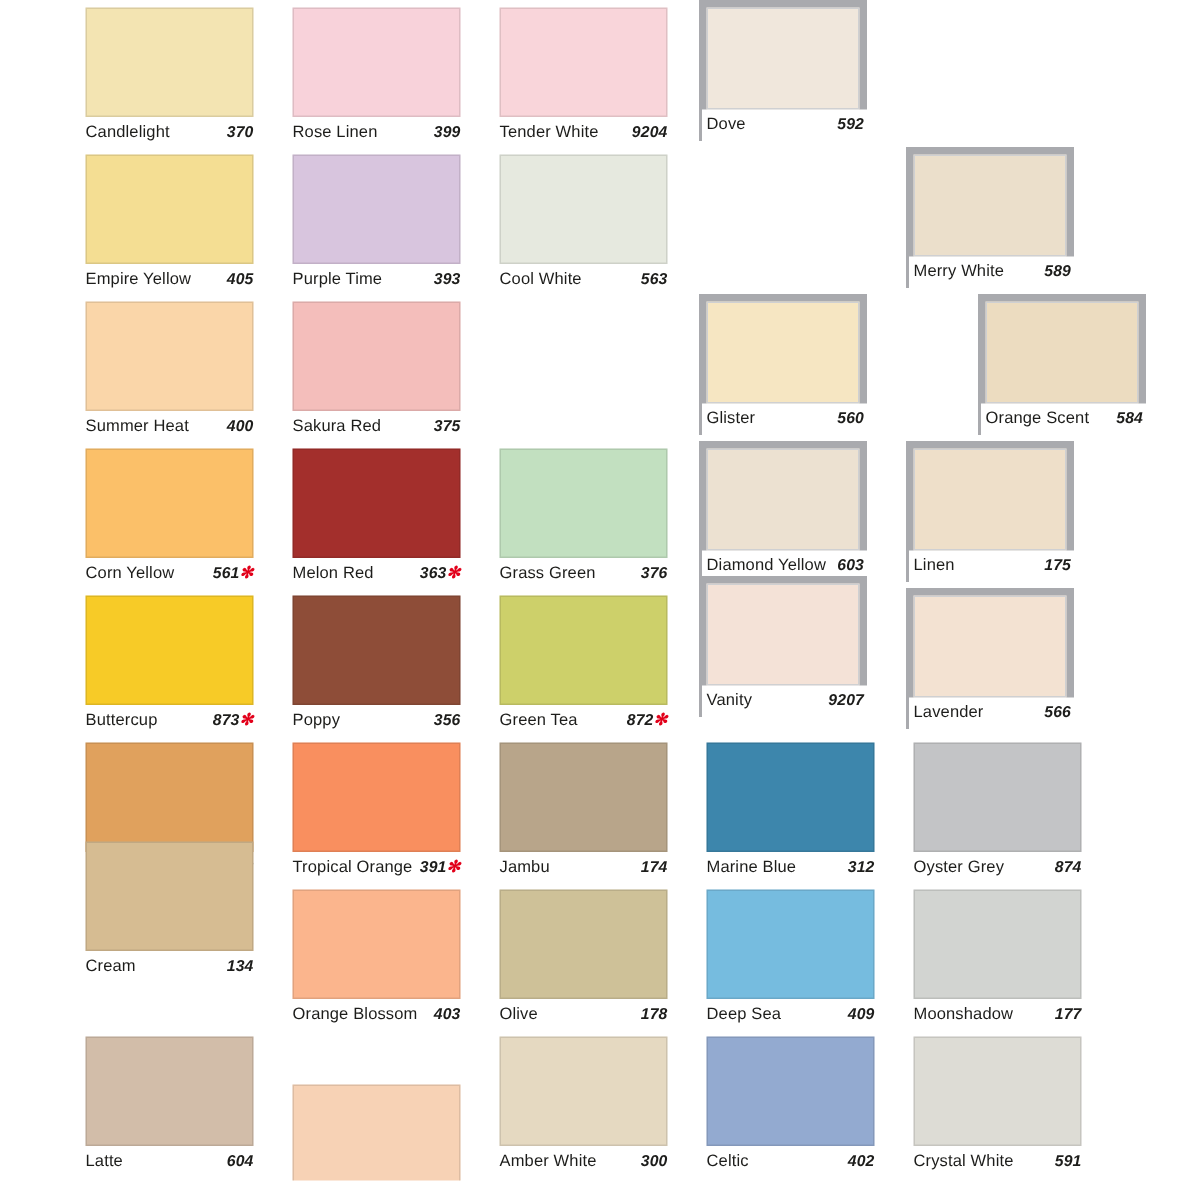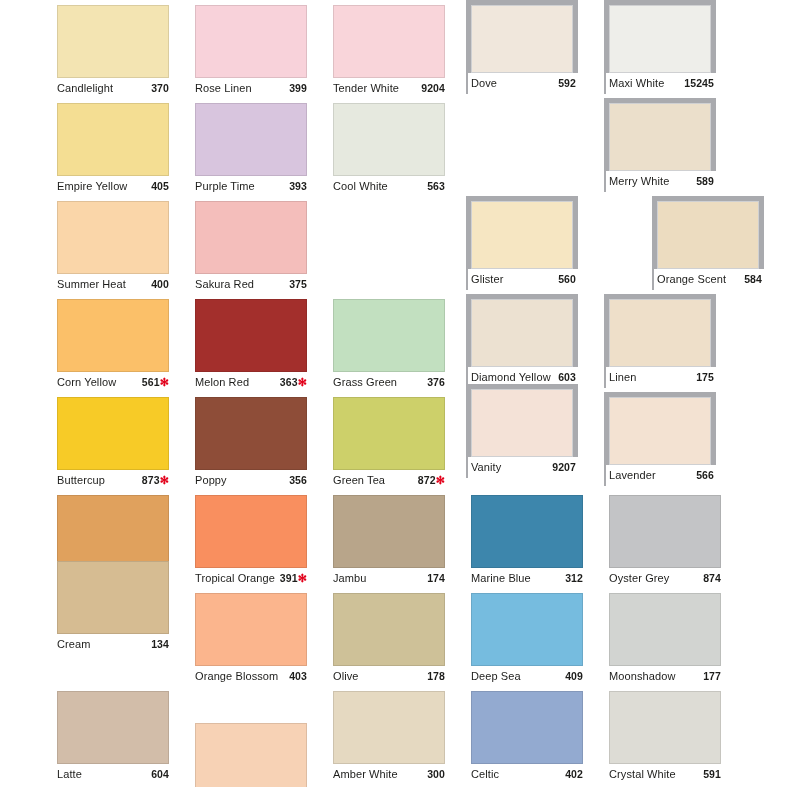--- a/index.html
+++ b/index.html
@@ -75,20 +75,21 @@
   .framed .cname { left: 3px; }
 
   .ccode {
     position: absolute;
     right: 0;
     top: 0;
     font-size: 10.5px;
     font-weight: bold;
     color: #1d1d1b;
     letter-spacing: 0.1px;
+    font-style: italic;
   }
   .framed .ccode { right: 3px; }
 
   .ccode .star {
     color: #e2001a;
     font-weight: bold;
     font-size: 11px;
     margin-left: 0px;
   }
 </style>
@@ -117,27 +118,20 @@
         <span class="ccode"><span>9204</span></span>
       </div>
     </div>
     <div class="swatch-cell framed" style="left: 466px; top: 0px;">
       <div class="chip" title="Dove" style="background: rgb(240, 231, 220);"></div>
       <div class="label-row">
         <span class="cname">Dove</span>
         <span class="ccode"><span>592</span></span>
       </div>
     </div>
-    <div class="swatch-cell framed" style="left: 604px; top: 0px;">
-      <div class="chip" title="Maxi White" style="background: rgb(238, 238, 234);"></div>
-      <div class="label-row">
-        <span class="cname">Maxi White</span>
-        <span class="ccode"><span>15245</span></span>
-      </div>
-    </div>
     <div class="swatch-cell" style="left: 57px; top: 103px;">
       <div class="chip" title="Empire Yellow" style="background: rgb(244, 222, 147);"></div>
       <div class="label-row">
         <span class="cname">Empire Yellow</span>
         <span class="ccode"><span>405</span></span>
       </div>
     </div>
     <div class="swatch-cell" style="left: 195px; top: 103px;">
       <div class="chip" title="Purple Time" style="background: rgb(216, 197, 222);"></div>
       <div class="label-row">

